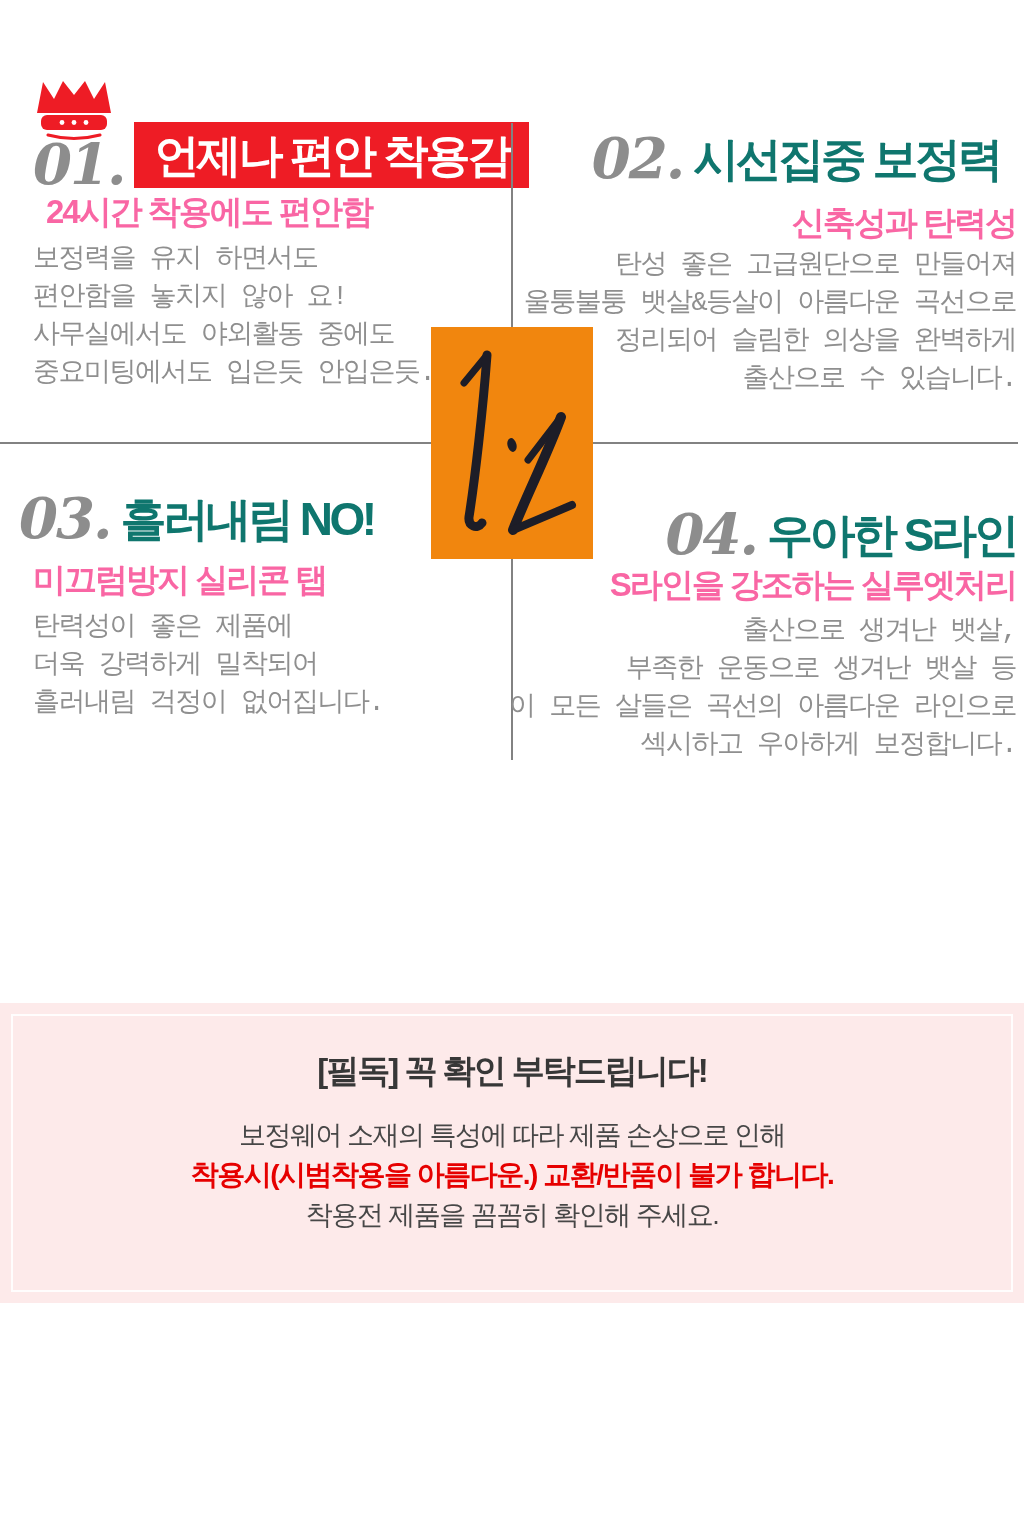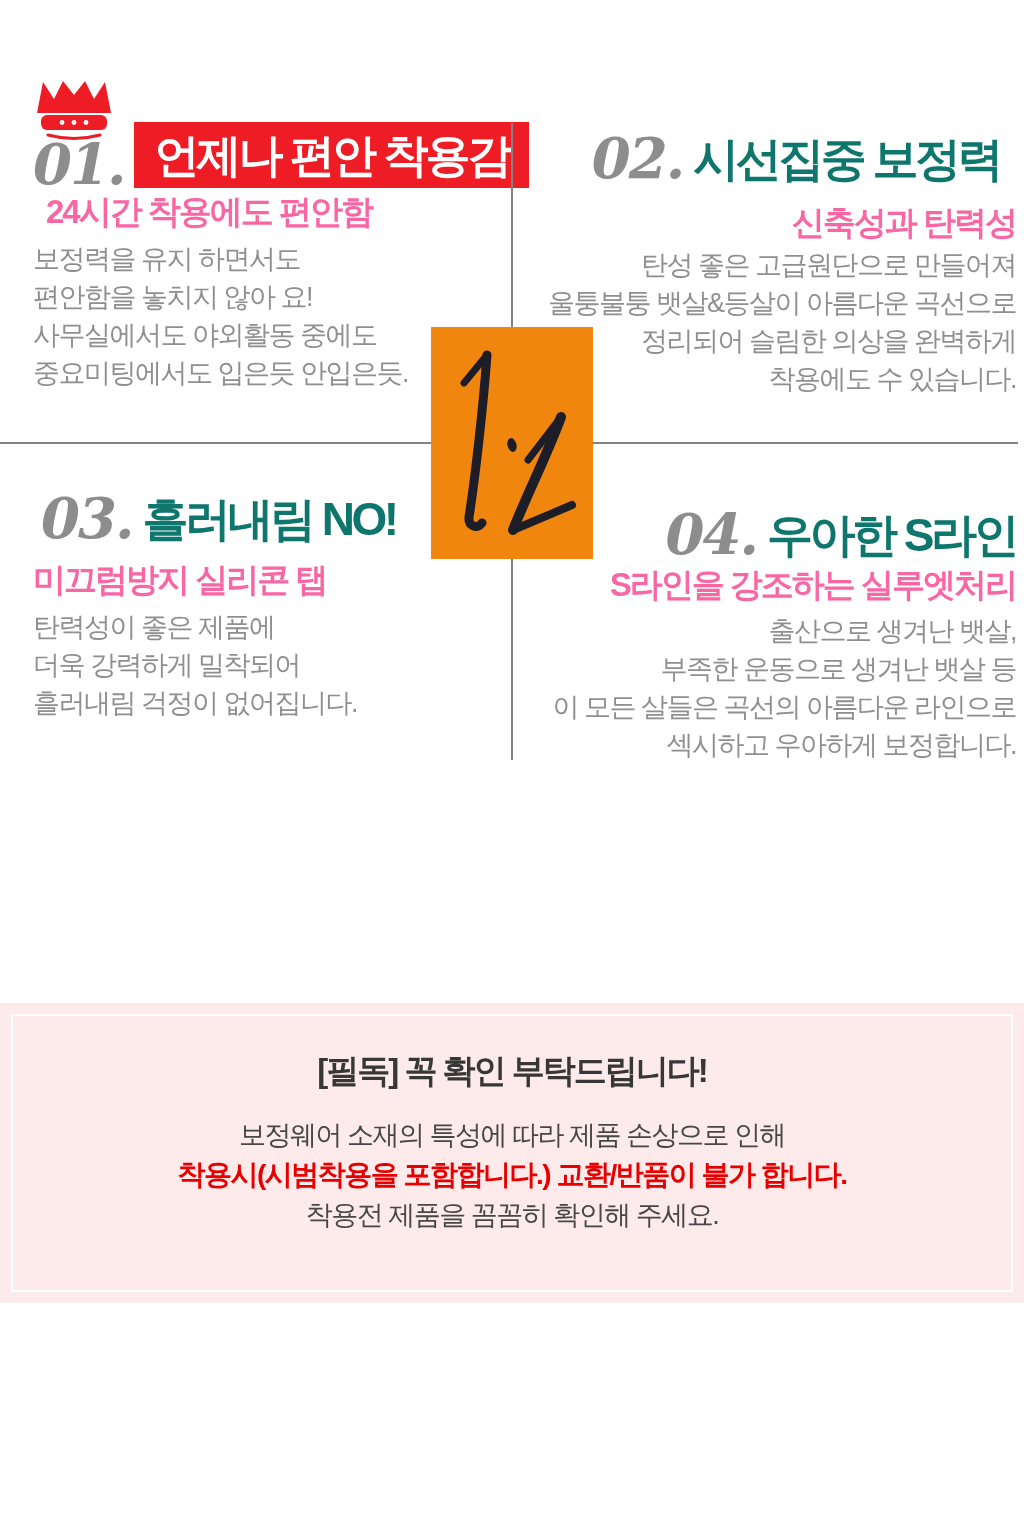--- a/index.html
+++ b/index.html
@@ -31,21 +31,21 @@
   }
   .redbox .label{
     color:#ffffff;font-size:45px;font-weight:bold;letter-spacing:-3px;line-height:1;
   }
 
   .subtitle{
     font-size:33px;font-weight:bold;color:#f966a4;
     letter-spacing:-2px;line-height:1.15;
   }
   .body-text{
-    font-size:27px;color:#8f8f8f;letter-spacing:-1.5px;line-height:38px;
+    font-size:27px;color:#8f8f8f;letter-spacing:-1.5px;line-height:38px;font-family:Liberation Mono, monospace;
   }
   .ta-r{text-align:right;}
 
   .h-line{height:2px;background:#828282;}
   .v-line{width:2px;background:#828282;}
 
   .logo-box{
     width:162px;height:232px;background:#f1860e;z-index:2;
     display:flex;align-items:center;justify-content:center;
   }
@@ -98,40 +98,40 @@
 
   <div class="abs heading-row right" style="right:24px;top:126px;">
     <span class="num">02.</span>
     <span class="sec-title nowrap">시선집중 보정력</span>
   </div>
   <div class="abs subtitle nowrap ta-r" style="right:8px;top:204px;">신축성과 탄력성</div>
   <div class="abs body-text ta-r" style="right:8px;top:246px;">
     <div class="nowrap">탄성 좋은 고급원단으로 만들어져</div>
     <div class="nowrap">울퉁불퉁 뱃살&amp;등살이 아름다운 곡선으로</div>
     <div class="nowrap">정리되어 슬림한 의상을 완벽하게</div>
-    <div class="nowrap">착용에도 수 있습니다.</div>
+    <div class="nowrap">출산으로 수 있습니다.</div>
   </div>
 
   <div class="abs h-line" style="left:0px;top:442px;width:1018px;"></div>
   <div class="abs v-line" style="left:511px;top:123px;height:637px;"></div>
 
   <div class="abs logo-box" style="left:431px;top:327px;">
     <svg width="162" height="232" viewBox="0 0 162 232">
       <g fill="none" stroke="#1d1d27" stroke-linecap="round">
         <path d="M56,28 L33,56" stroke-width="7"></path>
         <path d="M56,28 C52,82 44,152 38,190 C37,199 46,203 51,196" stroke-width="9"></path>
         <path d="M97,133 L130,90" stroke-width="7"></path>
         <path d="M130,90 C116,128 94,172 82,203" stroke-width="10"></path>
         <path d="M82,203 L141,178" stroke-width="8"></path>
       </g>
       <ellipse cx="81" cy="118" rx="4.5" ry="7" transform="rotate(-14 81 118)" fill="#1d1d27"></ellipse>
     </svg>
   </div>
 
-  <div class="abs heading-row" style="left:41px;top:486px;align-items:flex-end;">
+  <div class="abs heading-row" style="left:19px;top:486px;align-items:flex-end;">
     <span class="num">03.</span>
     <span class="sec-title nowrap">흘러내림 NO!</span>
   </div>
   <div class="abs subtitle nowrap" style="left:33px;top:561px;">미끄럼방지 실리콘 탭</div>
   <div class="abs body-text" style="left:33px;top:608px;">
     <div class="nowrap">탄력성이 좋은 제품에</div>
     <div class="nowrap">더욱 강력하게 밀착되어</div>
     <div class="nowrap">흘러내림 걱정이 없어집니다.</div>
   </div>
 
@@ -146,19 +146,19 @@
     <div class="nowrap">이 모든 살들은 곡선의 아름다운 라인으로</div>
     <div class="nowrap">섹시하고 우아하게 보정합니다.</div>
   </div>
 
   <div class="abs notice" style="left:0px;top:1003px;">
     <div class="inner-border"></div>
     <div class="notice-content">
       <div class="notice-title nowrap">[필독] 꼭 확인 부탁드립니다!</div>
       <div class="notice-body">
         <div class="notice-line nowrap">보정웨어 소재의 특성에 따라 제품 손상으로 인해</div>
-        <div class="notice-line red nowrap">착용시(시범착용을 포함합니다.) 교환/반품이 불가 합니다.</div>
+        <div class="notice-line red nowrap">착용시(시범착용을 아름다운.) 교환/반품이 불가 합니다.</div>
         <div class="notice-line nowrap">착용전 제품을 꼼꼼히 확인해 주세요.</div>
       </div>
     </div>
   </div>
 
 </div>
 
 </body></html>

